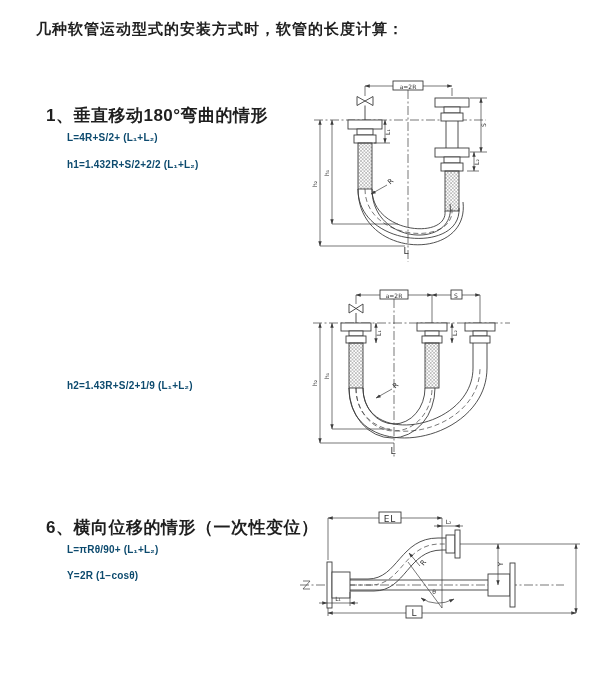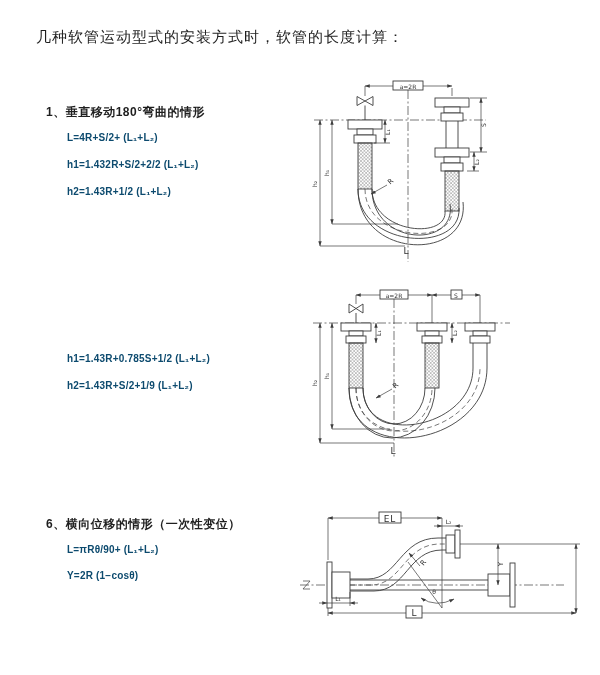--- a/index.html
+++ b/index.html
@@ -2,25 +2,25 @@
 <html><head>
 <meta charset="utf-8">
 <style>
   html,body{margin:0;padding:0;background:#e8e8e8;}
   .page{
     position:relative;width:600px;height:675px;background:#ffffff;
     font-family:"Liberation Sans","DejaVu Sans",sans-serif;
     color:#1f1f1f;overflow:hidden;margin:0 auto;
   }
   .title{
-    position:absolute;left:36px;top:28px;font-size:15px;font-weight:normal;
+    position:absolute;left:36px;top:20px;font-size:15px;font-weight:bold;
     letter-spacing:1px;white-space:nowrap;
   }
   .sec-head{
-    position:absolute;left:46px;font-size:12px;font-weight:bold;
+    position:absolute;left:46px;font-size:17px;font-weight:bold;
     letter-spacing:0.5px;white-space:nowrap;
   }
   .formula{
     position:absolute;left:67px;font-size:10px;font-weight:bold;
     letter-spacing:0.2px;white-space:nowrap;color:#0c4a6e;text-align:right;
   }
   svg{position:absolute;}
   svg text{
     fill:#2e2e2e;stroke:none;
     font-family:"DejaVu Sans","Liberation Sans",sans-serif;
@@ -37,21 +37,20 @@
 </head>
 <body>
 
 <div class="page">
 
   <div class="title">几种软管运动型式的安装方式时，软管的长度计算：</div>
 
   <div class="sec-head" style="top:104px">1、垂直移动180°弯曲的情形</div>
   <div class="formula" style="top:132px">L=4R+S/2+ (L₁+L₂)</div>
   <div class="formula" style="top:159px">h1=1.432R+S/2+2/2 (L₁+L₂)</div>
-  <div class="formula" style="top:186px">h2=1.43R+1/2 (L₁+L₂)</div>
 
   <svg style="left:310px;top:76px" width="250" height="195" viewBox="0 0 250 195">
     <defs>
       <marker id="ah1" viewBox="0 0 10 10" refX="9" refY="5" markerWidth="7.5" markerHeight="7.5" orient="auto-start-reverse">
         <path d="M0 1.8 L9.5 5 L0 8.2 z" fill="#3d3d3d"></path>
       </marker>
       <pattern id="hx1" patternUnits="userSpaceOnUse" width="3.4" height="3.4">
         <path d="M0 3.4 L3.4 0 M0 0 L3.4 3.4" stroke="#8a8a8a" stroke-width="0.5"></path>
       </pattern>
     </defs>
@@ -134,21 +133,20 @@
 
       <g>
         <line class="thin" x1="77" y1="109" x2="61" y2="118" marker-end="url(#ah1)"></line>
         <text class="lbl" x="82" y="107" text-anchor="middle" transform="rotate(-42 82 107)">R</text>
       </g>
 
       <text class="lbl-b" x="96" y="178" text-anchor="middle">L</text>
     </g>
   </svg>
 
-  <div class="formula" style="top:353px">h1=1.43R+0.785S+1/2 (L₁+L₂)</div>
   <div class="formula" style="top:380px">h2=1.43R+S/2+1/9 (L₁+L₂)</div>
 
   <svg style="left:310px;top:283px" width="250" height="185" viewBox="0 0 250 185">
     <defs>
       <marker id="ah2" viewBox="0 0 10 10" refX="9" refY="5" markerWidth="7.5" markerHeight="7.5" orient="auto-start-reverse">
         <path d="M0 1.8 L9.5 5 L0 8.2 z" fill="#3d3d3d"></path>
       </marker>
       <pattern id="hx2" patternUnits="userSpaceOnUse" width="3.4" height="3.4">
         <path d="M0 3.4 L3.4 0 M0 0 L3.4 3.4" stroke="#8a8a8a" stroke-width="0.5"></path>
       </pattern>

